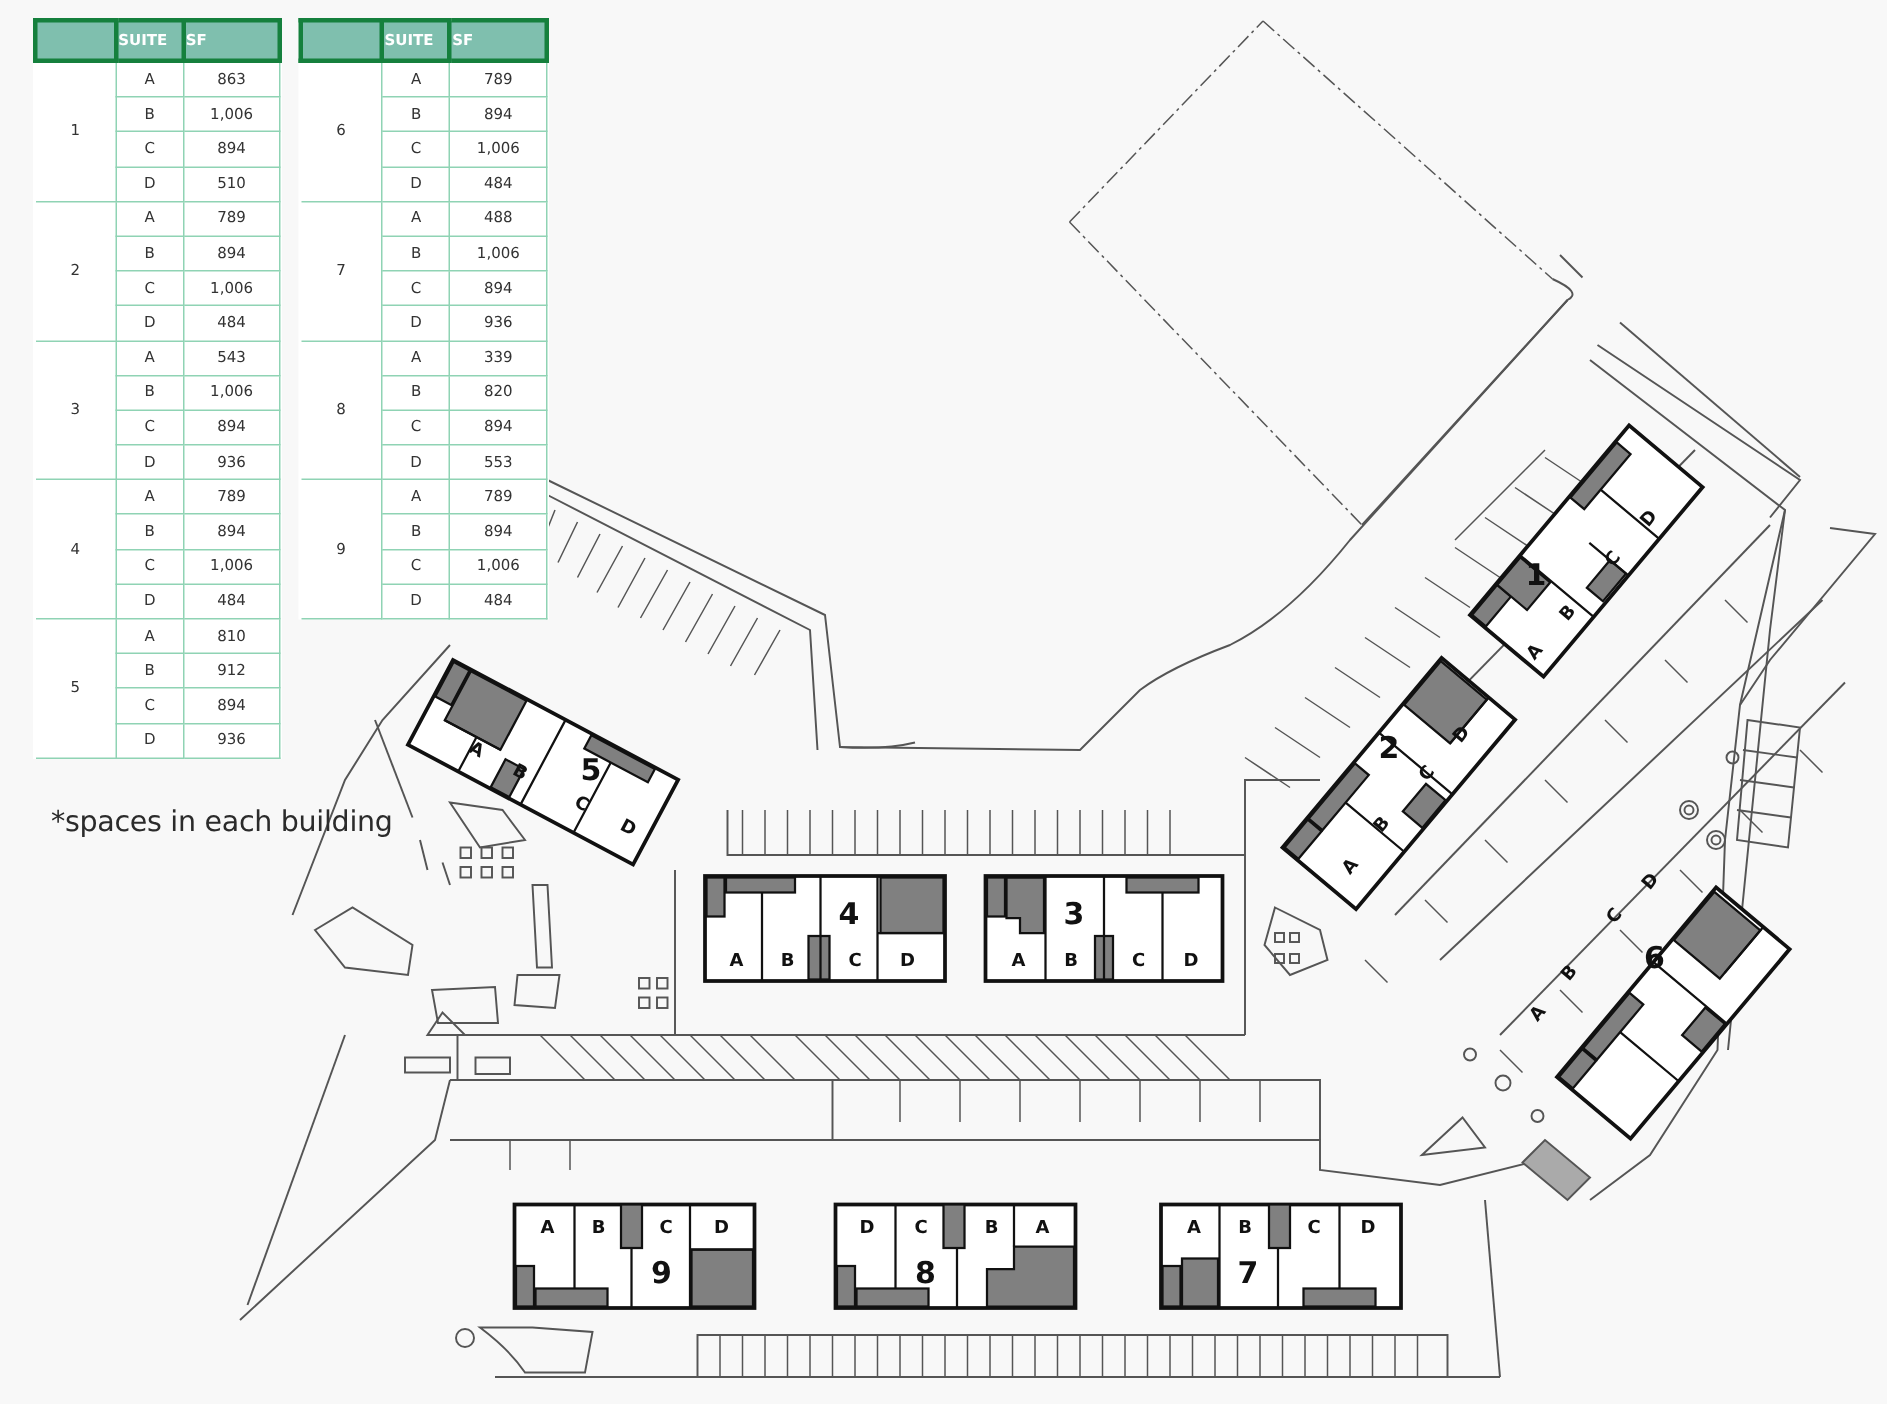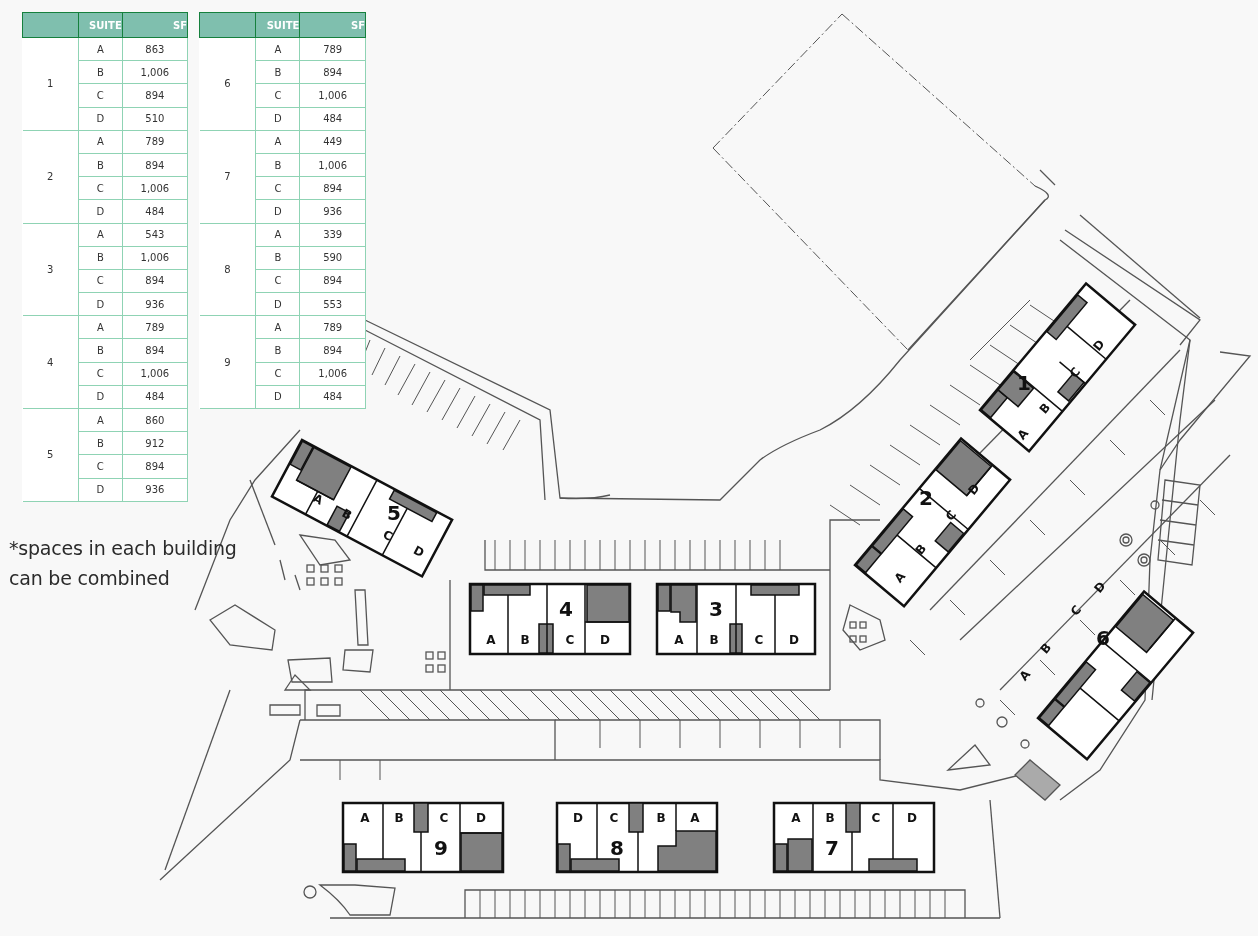--- a/index.html
+++ b/index.html
@@ -1,25 +1,25 @@
 <!DOCTYPE html>
 <html><head>
 <meta charset="utf-8">
 <style>
   html, body { margin:0; padding:0; }
   body { width:1258px; height:936px; background:#f8f8f8; position:relative; overflow:hidden; font-family:"DejaVu Sans", sans-serif; }
   #plan { position:absolute; left:0; top:0; width:1258px; height:936px; }
   .tbl { position:absolute; border-collapse:collapse; background:#fff; font-family:"DejaVu Sans", sans-serif; font-size:10px; color:#333; }
-  .tbl th { background:#7fbfae; color:#fff; font-weight:bold; font-size:10px; height:24px; padding:0; text-align:right; border:1px solid #15803d; }
+  .tbl th { background:#7fbfae; color:#fff; font-weight:bold; font-size:10px; height:24px; padding:0; text-align:left; border:3px solid #15803d; }
   .tbl td { border:1px solid #8fd3b4; text-align:center; padding:0; height:22.2px; }
   .tbl td.bld { border-left:none; font-size:10px; }
   .tbl-left { left:22px; top:12px; width:166px; }
   .tbl-right { left:199px; top:12px; width:167px; }
   .c1 { width:56px; } .c2 { width:43px; } .c3 { width:65px; }
-  .note { position:absolute; left:9px; top:533px; font-family:"DejaVu Sans", sans-serif; font-size:19px; line-height:30px; color:#2b2b2b; letter-spacing:-0.2px; }
+  .note { position:absolute; left:34px; top:533px; font-family:"DejaVu Sans", sans-serif; font-size:19px; line-height:30px; color:#2b2b2b; letter-spacing:-0.2px; }
   .blabel { font-family:"DejaVu Sans", sans-serif; font-weight:bold; }
 </style>
 </head>
 <body>
 
 <svg id="plan" viewBox="0 0 1258 936" xmlns="http://www.w3.org/2000/svg">
   <g fill="none" stroke="#555" stroke-width="1.3">
 
     <path d="M842 14 L1035 186 M713 148 L842 14 M713 148 L908 350" stroke-dasharray="10 3 2 3" stroke-width="1"></path>
     <path d="M1035 186 Q1055 195 1045 200 L908 350"></path>
@@ -367,21 +367,21 @@
         <td>1,006</td>
       </tr>
     <tr>
         <td>D</td>
         <td>484</td>
       </tr>
 
     <tr>
         <td class="bld" rowspan="4">5</td>
         <td>A</td>
-        <td>860</td>
+        <td>810</td>
       </tr>
     <tr>
         <td>B</td>
         <td>912</td>
       </tr>
     <tr>
         <td>C</td>
         <td>894</td>
       </tr>
     <tr>
@@ -414,21 +414,21 @@
         <td>1,006</td>
       </tr>
     <tr>
         <td>D</td>
         <td>484</td>
       </tr>
 
     <tr>
         <td class="bld" rowspan="4">7</td>
         <td>A</td>
-        <td>449</td>
+        <td>488</td>
       </tr>
     <tr>
         <td>B</td>
         <td>1,006</td>
       </tr>
     <tr>
         <td>C</td>
         <td>894</td>
       </tr>
     <tr>
@@ -436,21 +436,21 @@
         <td>936</td>
       </tr>
 
     <tr>
         <td class="bld" rowspan="4">8</td>
         <td>A</td>
         <td>339</td>
       </tr>
     <tr>
         <td>B</td>
-        <td>590</td>
+        <td>820</td>
       </tr>
     <tr>
         <td>C</td>
         <td>894</td>
       </tr>
     <tr>
         <td>D</td>
         <td>553</td>
       </tr>
 
@@ -469,14 +469,13 @@
       </tr>
     <tr>
         <td>D</td>
         <td>484</td>
       </tr>
   </tbody>
 </table>
 
 <div class="note">
   <div>*spaces in each building</div>
-  <div>can be combined</div>
 </div>
 
 </body></html>

